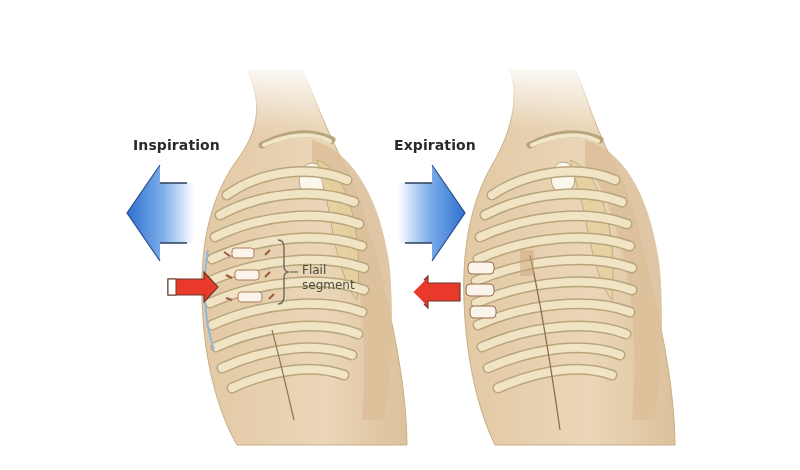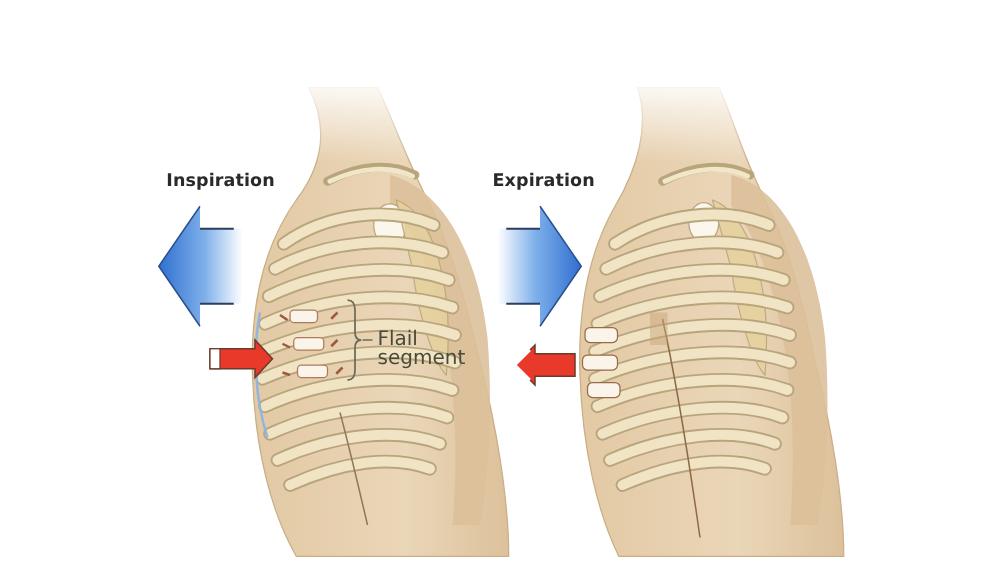--- a/index.html
+++ b/index.html
@@ -2,21 +2,21 @@
 <html><head>
 <meta charset="utf-8">
 <style>
   html,body{margin:0;padding:0;background:#ffffff;}
   body{width:800px;height:470px;overflow:hidden;position:relative;font-family:"DejaVu Sans","Liberation Sans",sans-serif;}
   .panel{position:absolute;top:0;width:400px;height:470px;}
   .panel.left{left:12px;}
   .panel.right{left:380px;}
   svg{position:absolute;left:0;top:0;}
   .title{position:absolute;font-weight:bold;font-size:14px;color:#2a2a2a;letter-spacing:0.1px;}
-  .label{position:absolute;font-size:16px;color:#4a4a3a;line-height:15px;}
+  .label{position:absolute;font-size:12px;color:#4a4a3a;line-height:15px;}
 </style>
 </head>
 <body>
 
 <div class="panel left">
   <svg width="400" height="470" viewBox="0 0 400 470">
     <defs>
       <linearGradient id="skinL" x1="0" y1="0" x2="1" y2="0">
         <stop offset="0" stop-color="#e3c9a4"></stop>
         <stop offset="0.6" stop-color="#ead6b8"></stop>

